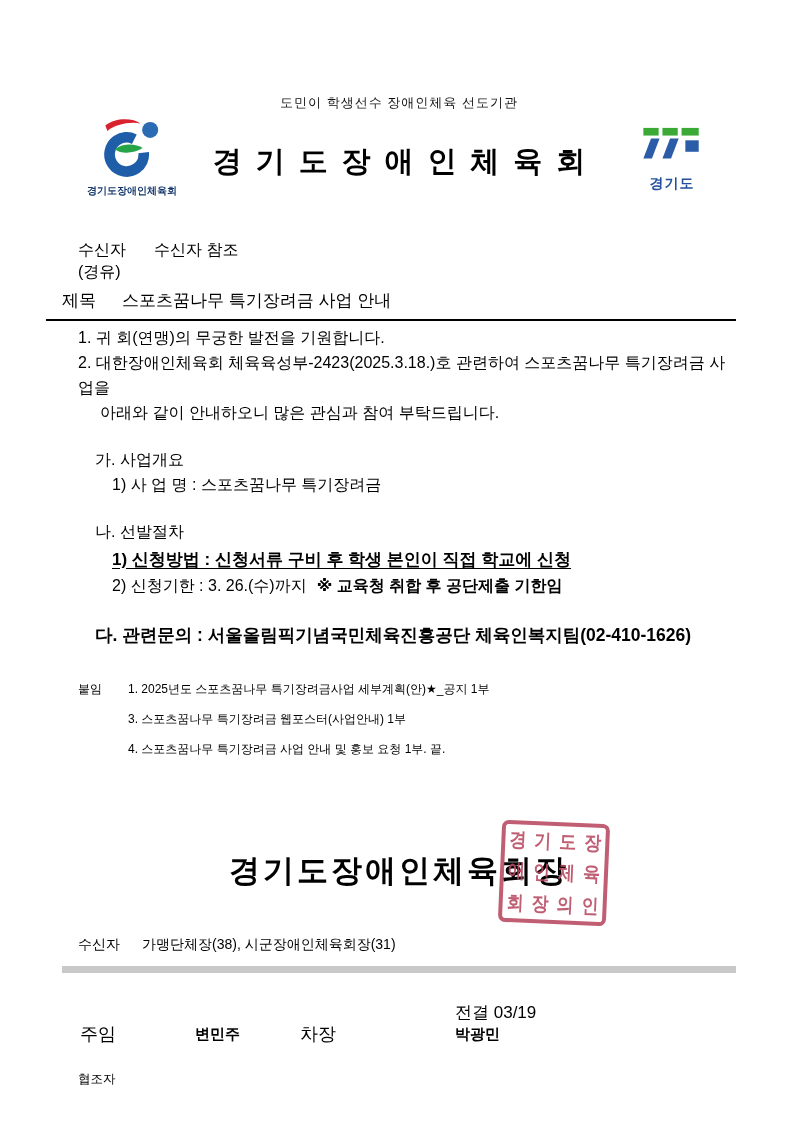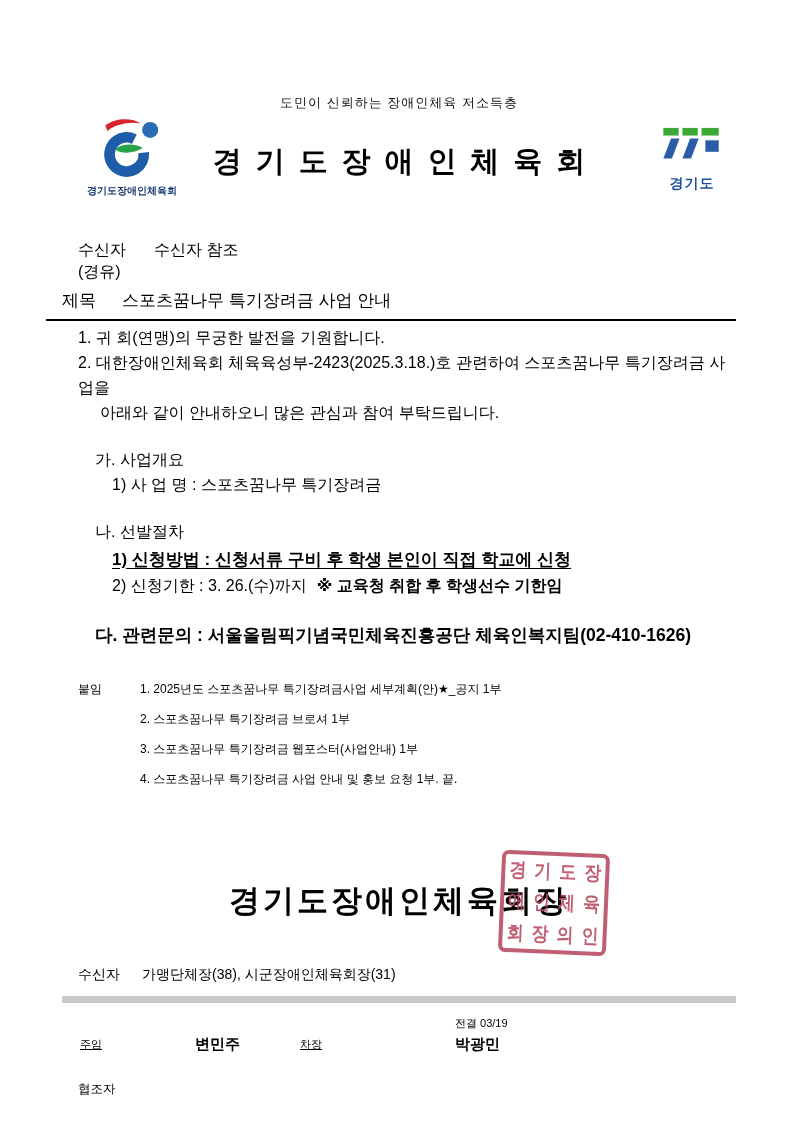--- a/index.html
+++ b/index.html
@@ -15,21 +15,21 @@
   .doc{padding:94px 58px 0 62px;}
   .tagline{text-align:center;font-size:13px;letter-spacing:1px;color:#111;}
   .org-title{
     text-align:center;font-size:29px;font-weight:bold;
     letter-spacing:0.48em;text-indent:0.48em;
     margin-top:30px;white-space:nowrap;
   }
   
   .logo-left{position:absolute;left:84px;top:116px;width:96px;text-align:center;}
   .logo-left .logo-label{font-size:10px;font-weight:bold;color:#14386e;letter-spacing:0px;margin-top:2px;}
-  .logo-right{position:absolute;left:652px;top:126px;width:80px;text-align:center;}
+  .logo-right{position:absolute;left:632px;top:126px;width:80px;text-align:center;}
   .logo-right .logo-label{font-size:14px;font-weight:bold;color:#1f4e9c;margin-top:3px;letter-spacing:1px;}
   
   .meta{margin-top:57px;padding-left:16px;font-size:16px;}
   .meta-row{line-height:22px;}
   .recipient-label{margin-right:28px;}
   .via-row{line-height:22px;}
   .subject-row{
     margin-top:6px;margin-left:-16px;padding-left:16px;
     padding-bottom:7px;border-bottom:2px solid #000;
     font-size:17px;
@@ -47,21 +47,21 @@
     padding-left:34px;line-height:27px;font-size:17px;font-weight:bold;
     margin-top:2px;
   }
   .apply-bold .u{text-decoration:underline;text-underline-offset:3px;}
   .sec-c{margin-top:24px;padding-left:17px;font-size:17.5px;font-weight:bold;line-height:26px;}
   
   .attach{margin-top:26px;padding-left:16px;font-size:12px;}
   .attach-row{display:flex;line-height:30px;}
   .attach-label{width:50px;flex:0 0 50px;}
   .attach-items{flex:1;}
-  .attach-items div{line-height:30px;margin-left:12px;}
+  .attach-items div{line-height:30px;}
   
   .sig-area{position:relative;margin-top:58px;height:104px;}
   .sig-title{
     text-align:center;font-size:31px;font-weight:bold;letter-spacing:3px;
     padding-top:28px;white-space:nowrap;
   }
   .stamp{
     position:absolute;left:438px;top:0px;width:100px;height:94px;
     border:4px solid #b84860;border-radius:7px;
     transform:rotate(2.5deg);
@@ -70,27 +70,27 @@
     font-family:"Liberation Serif","DejaVu Serif",serif;
     background:transparent;
   }
   .stamp span{display:flex;align-items:center;justify-content:center;font-size:17px;font-weight:bold;transform:scaleY(1.15);}
   .sig-recipients{margin-top:10px;padding-left:16px;font-size:14px;}
   .sig-recipients .lbl{margin-right:22px;}
   
   .gray-bar{margin-top:12px;height:7px;background:#c9c9c9;}
   
   .approval-row{display:flex;align-items:flex-end;padding-left:18px;margin-top:12px;}
-  .appr-role{font-size:11px;line-height:18px;text-decoration:underline;}
+  .appr-role{font-size:18px;line-height:18px;}
   .appr-name{font-size:15px;font-weight:bold;line-height:18px;}
   .w1{width:115px;}
   .n1{width:105px;}
   .w2{width:155px;}
   .appr-col{display:flex;flex-direction:column;}
-  .jeongyeol{font-size:11px;line-height:16px;margin-bottom:4px;}
+  .jeongyeol{font-size:17px;line-height:16px;margin-bottom:4px;margin-top:20px;}
   .cooperator{margin-top:28px;padding-left:16px;font-size:12.5px;}
 </style>
 </head>
 <body>
 
 <div class="page">
 
   <div class="logo-left">
     <svg width="78" height="62" viewBox="0 0 70 58">
       <circle cx="30" cy="36" r="16" fill="none" stroke="#1e5ea9" stroke-width="10" stroke-dasharray="84 22" stroke-dashoffset="-8" transform="rotate(-35 30 36)"></circle>
@@ -108,21 +108,21 @@
       <rect x="22" y="2" width="16" height="8" fill="#3aa935"></rect>
       <polygon points="30,13 39,13 31,34 22,34" fill="#2b5ca8"></polygon>
       <rect x="42" y="2" width="18" height="8" fill="#3aa935"></rect>
       <rect x="46" y="15" width="14" height="12" fill="#2b5ca8"></rect>
     </svg>
     <div class="logo-label">경기도</div>
   </div>
 
   <div class="doc">
 
-    <div class="tagline">도민이 신뢰하는 장애인체육 저소득층</div>
+    <div class="tagline">도민이 학생선수 장애인체육 선도기관</div>
     <div class="org-title">경기도장애인체육회</div>
 
     <div class="meta">
       <div class="meta-row">
         <span class="recipient-label">수신자</span><span>수신자 참조</span>
       </div>
       <div class="via-row">(경유)</div>
     </div>
     <div class="subject-row">
       <span class="subject-label">제목</span><span>스포츠꿈나무 특기장려금 사업 안내</span>
@@ -136,32 +136,31 @@
       <div class="sec-title">가. 사업개요</div>
       <div class="sec-item">
         <span>1) 사 업 명 : 스포츠꿈나무 특기장려금</span>
       </div>
 
       <div class="sec-title">나. 선발절차</div>
       <div class="apply-bold">
         <span class="u">1) 신청방법 : 신청서류 구비 후 학생 본인이 직접 학교에 신청</span>
       </div>
       <div class="sec-item">
-        <span>2) 신청기한 : 3. 26.(수)까지</span><span class="bold-note">※ 교육청 취합 후 학생선수 기한임</span>
+        <span>2) 신청기한 : 3. 26.(수)까지</span><span class="bold-note">※ 교육청 취합 후 공단제출 기한임</span>
       </div>
 
       <div class="sec-c">다. 관련문의 : 서울올림픽기념국민체육진흥공단 체육인복지팀(02-410-1626)</div>
     </div>
 
     <div class="attach">
       <div class="attach-row">
         <div class="attach-label">붙임</div>
         <div class="attach-items">
           <div>1. 2025년도 스포츠꿈나무 특기장려금사업 세부계획(안)★_공지 1부</div>
-          <div>2. 스포츠꿈나무 특기장려금 브로셔 1부</div>
           <div>3. 스포츠꿈나무 특기장려금 웹포스터(사업안내) 1부</div>
           <div>4. 스포츠꿈나무 특기장려금 사업 안내 및 홍보 요청 1부.  끝.</div>
         </div>
       </div>
     </div>
 
     <div class="sig-area">
       <div class="sig-title">경기도장애인체육회장</div>
       <div class="stamp">
         <span>경</span>

